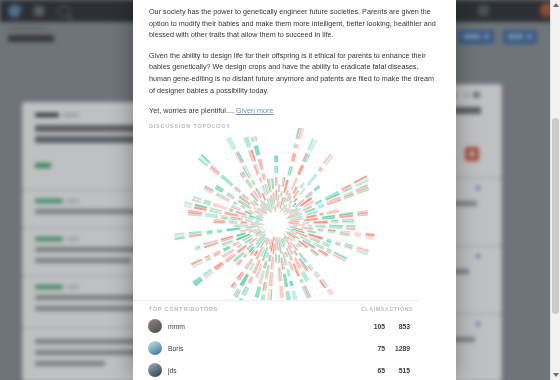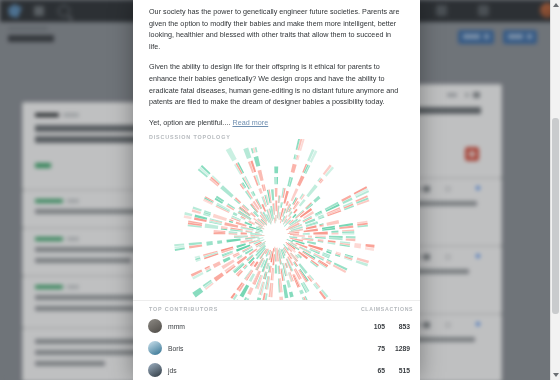--- a/index.html
+++ b/index.html
@@ -31,21 +31,21 @@
   .bgcard{position:absolute;background:#fafafa;border:1px solid #e2e2e2;border-radius:2px;}
   .cbar{position:absolute;height:4px;border-radius:1px;}
   .cline{position:absolute;height:5px;background:#9a9ea2;border-radius:1px;}
   .credbtn{position:absolute;width:14px;height:14px;border-radius:3px;background:#d94f3d;}
   .credbtn:before{content:"";position:absolute;left:6px;top:3px;width:2px;height:8px;background:#fff;}
   .credbtn:after{content:"";position:absolute;left:3px;top:6px;width:8px;height:2px;background:#fff;}
   .bluedot{position:absolute;width:4px;height:4px;border-radius:50%;background:#3b82f6;}
   .graydot{position:absolute;width:4px;height:4px;border-radius:50%;border:1px solid #b9bcbf;}
   #dim{position:absolute;inset:0;background:rgba(40,44,48,0.28);}
   
-  #modal{position:absolute;left:133px;top:0;width:287px;height:380px;background:#fff;
+  #modal{position:absolute;left:133px;top:0;width:323px;height:380px;background:#fff;
      box-shadow:0 0 22px rgba(0,0,0,0.35);overflow:hidden;}
   #article{padding:6px 16px 0 16px;}
   #article p{margin:0 0 9px 0;font-size:7.2px;line-height:11.6px;color:#2f3336;letter-spacing:0.02px;}
   #article p.last{margin-bottom:6px;}
   .readmore{color:#6f8fb0;text-decoration:underline;}
   .sec-label{font-size:5.4px;letter-spacing:0.85px;color:#b5b9bd;font-weight:bold;
      text-transform:uppercase;padding:0 16px;}
   #topo-wrap{position:relative;height:182px;margin-top:5px;}
   #topo{position:absolute;left:0;top:-6px;width:287px;height:192px;}
   
@@ -169,22 +169,22 @@
   </div>
 </div>
 
 <div id="dim"></div>
 
 <div id="modal">
 
   <div id="article">
     <p>Our society has the power to genetically engineer future societies. Parents are given the option to modify their babies and make them more intelligent, better looking, healthier and blessed with other traits that allow them to succeed in life.</p>
     <p>Given the ability to design life for their offspring is it ethical for parents to enhance their babies genetically? We design crops and have the ability to eradicate fatal diseases, human gene-editing is no distant future anymore and patents are filed to make the dream of designer babies a possibility today.</p>
-    <p class="last"><span>Yet, option are plentiful....</span>
-      <a class="readmore" href="#">Read more</a></p>
+    <p class="last"><span>Yet, worries are plentiful....</span>
+      <a class="readmore" href="#">Given more</a></p>
   </div>
 
   <div class="sec-label">DISCUSSION TOPOLOGY</div>
 
   <div id="topo-wrap">
     <svg id="topo" viewBox="0 0 287 192">
       <g id="rays">
           <path d="M159.9037078434604 96.23347818786627 A16.905320195763057 16.905320195763057 0 0 1 159.89621025082246 96.5549144810474 L171.82643248960352 96.94673329628091 A28.84197486324328 28.84197486324328 0 0 0 171.83922404728446 96.39833448568707 Z" fill="#f8897b" opacity="0.73"></path>
           <path d="M159.89408907100767 96.61612123980073 A16.905320195763057 16.905320195763057 0 0 1 159.87931602635527 96.93730539510901 L171.79760944503684 97.59912609355318 A28.84197486324328 28.84197486324328 0 0 0 171.82281356880284 97.05115745252176 Z" fill="#f8897b" opacity="0.49"></path>
           <path d="M159.8758096585381 96.99844844136634 A16.905320195763057 16.905320195763057 0 0 1 159.85376873517225 97.31921580592602 L171.7540235015828 98.25069910969493 A28.84197486324328 28.84197486324328 0 0 0 171.79162727071105 97.70344155062791 Z" fill="#f8897b" opacity="0.49"></path>

